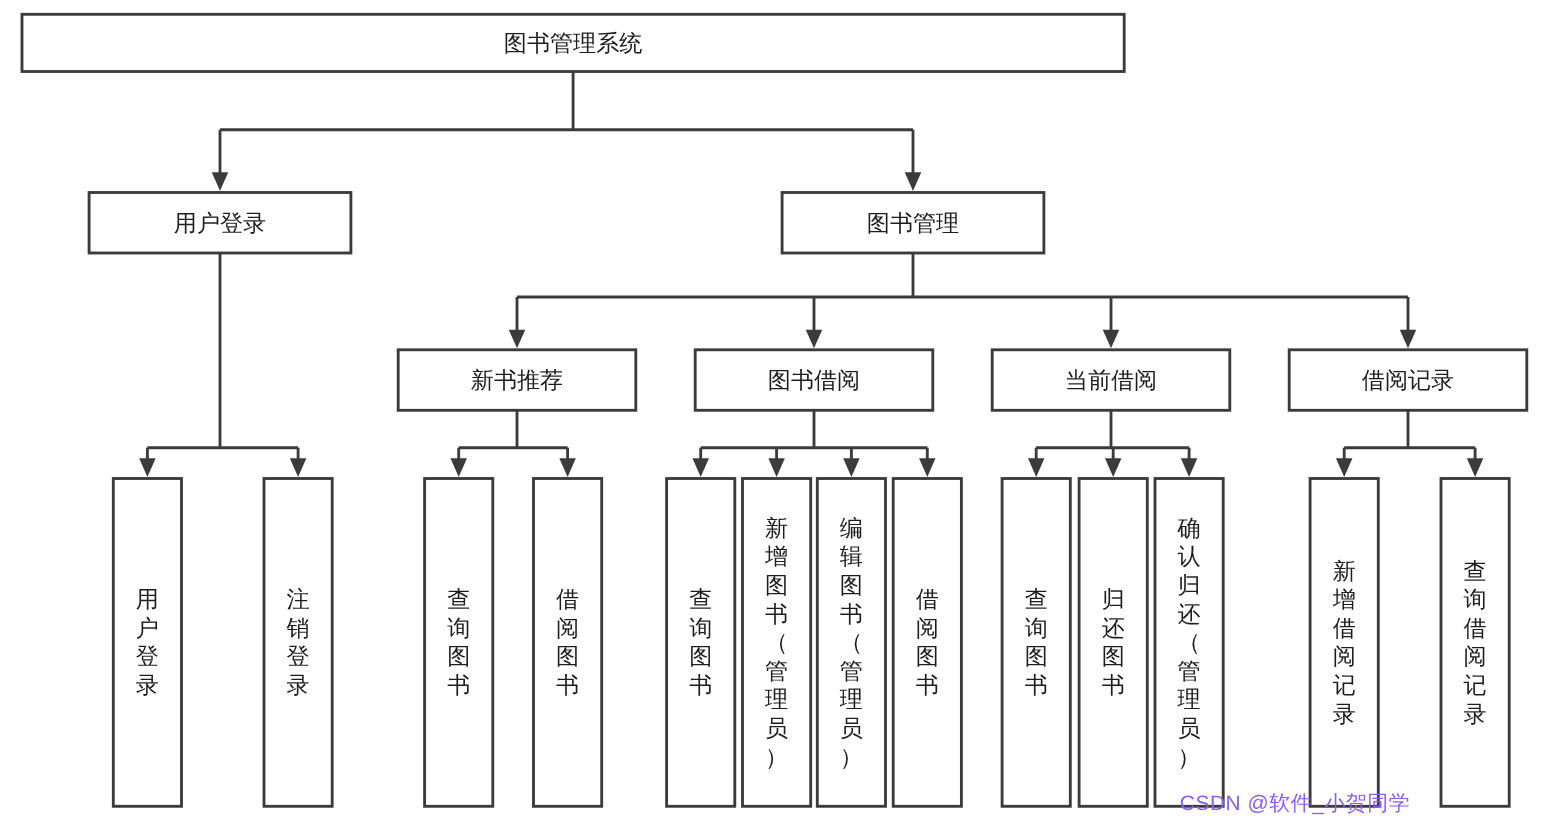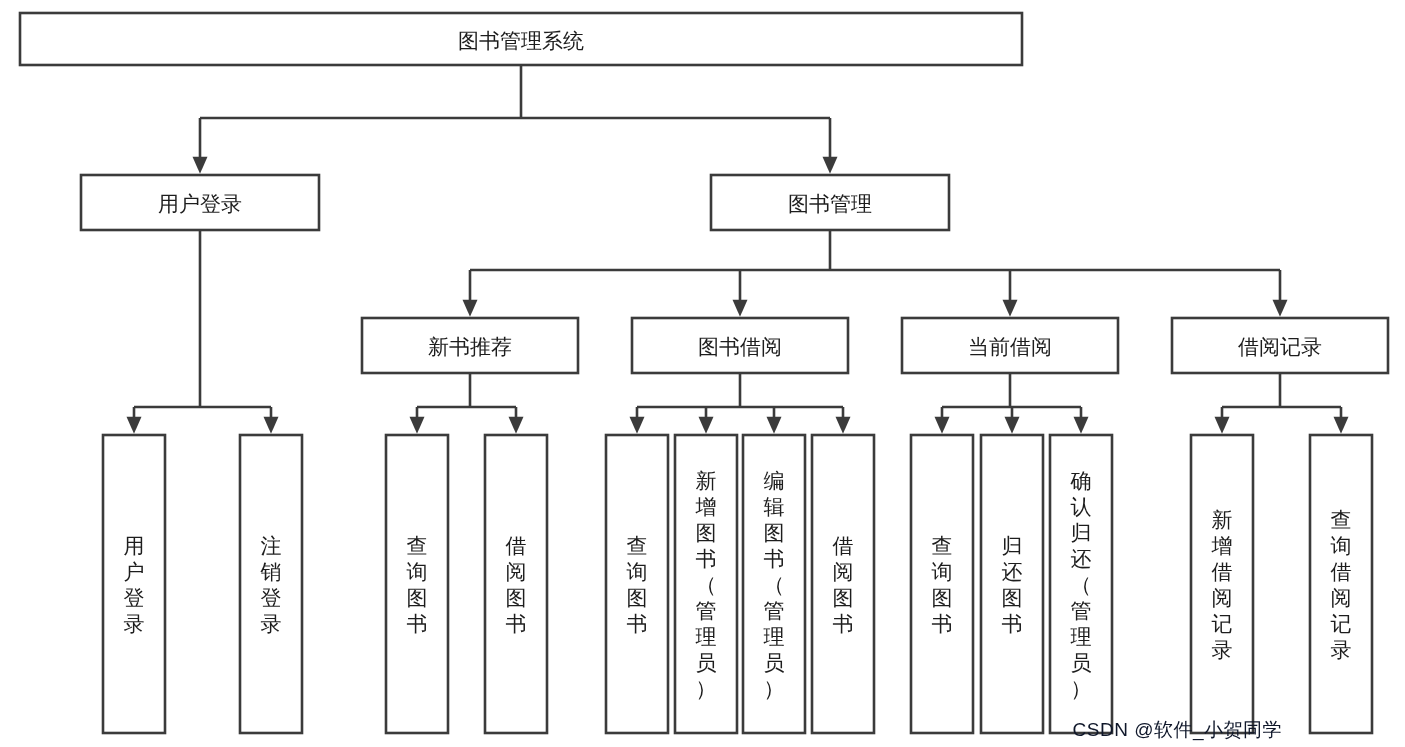--- a/index.html
+++ b/index.html
@@ -57,21 +57,21 @@
     text-anchor: middle;
     dominant-baseline: central;
     white-space: pre;
   }
   .watermark-text {
     position: absolute;
     right: 8px;
     bottom: 4px;
     font-family: "Liberation Sans", "DejaVu Sans", sans-serif;
     font-size: 19px;
-    color: #0f172a;
+    color: #8b5cf6;
     letter-spacing: 0.5px;
     white-space: nowrap;
     pointer-events: none;
   }
 </style>
 </head>
 <body>
 
 <div id="diagram-root">
 

